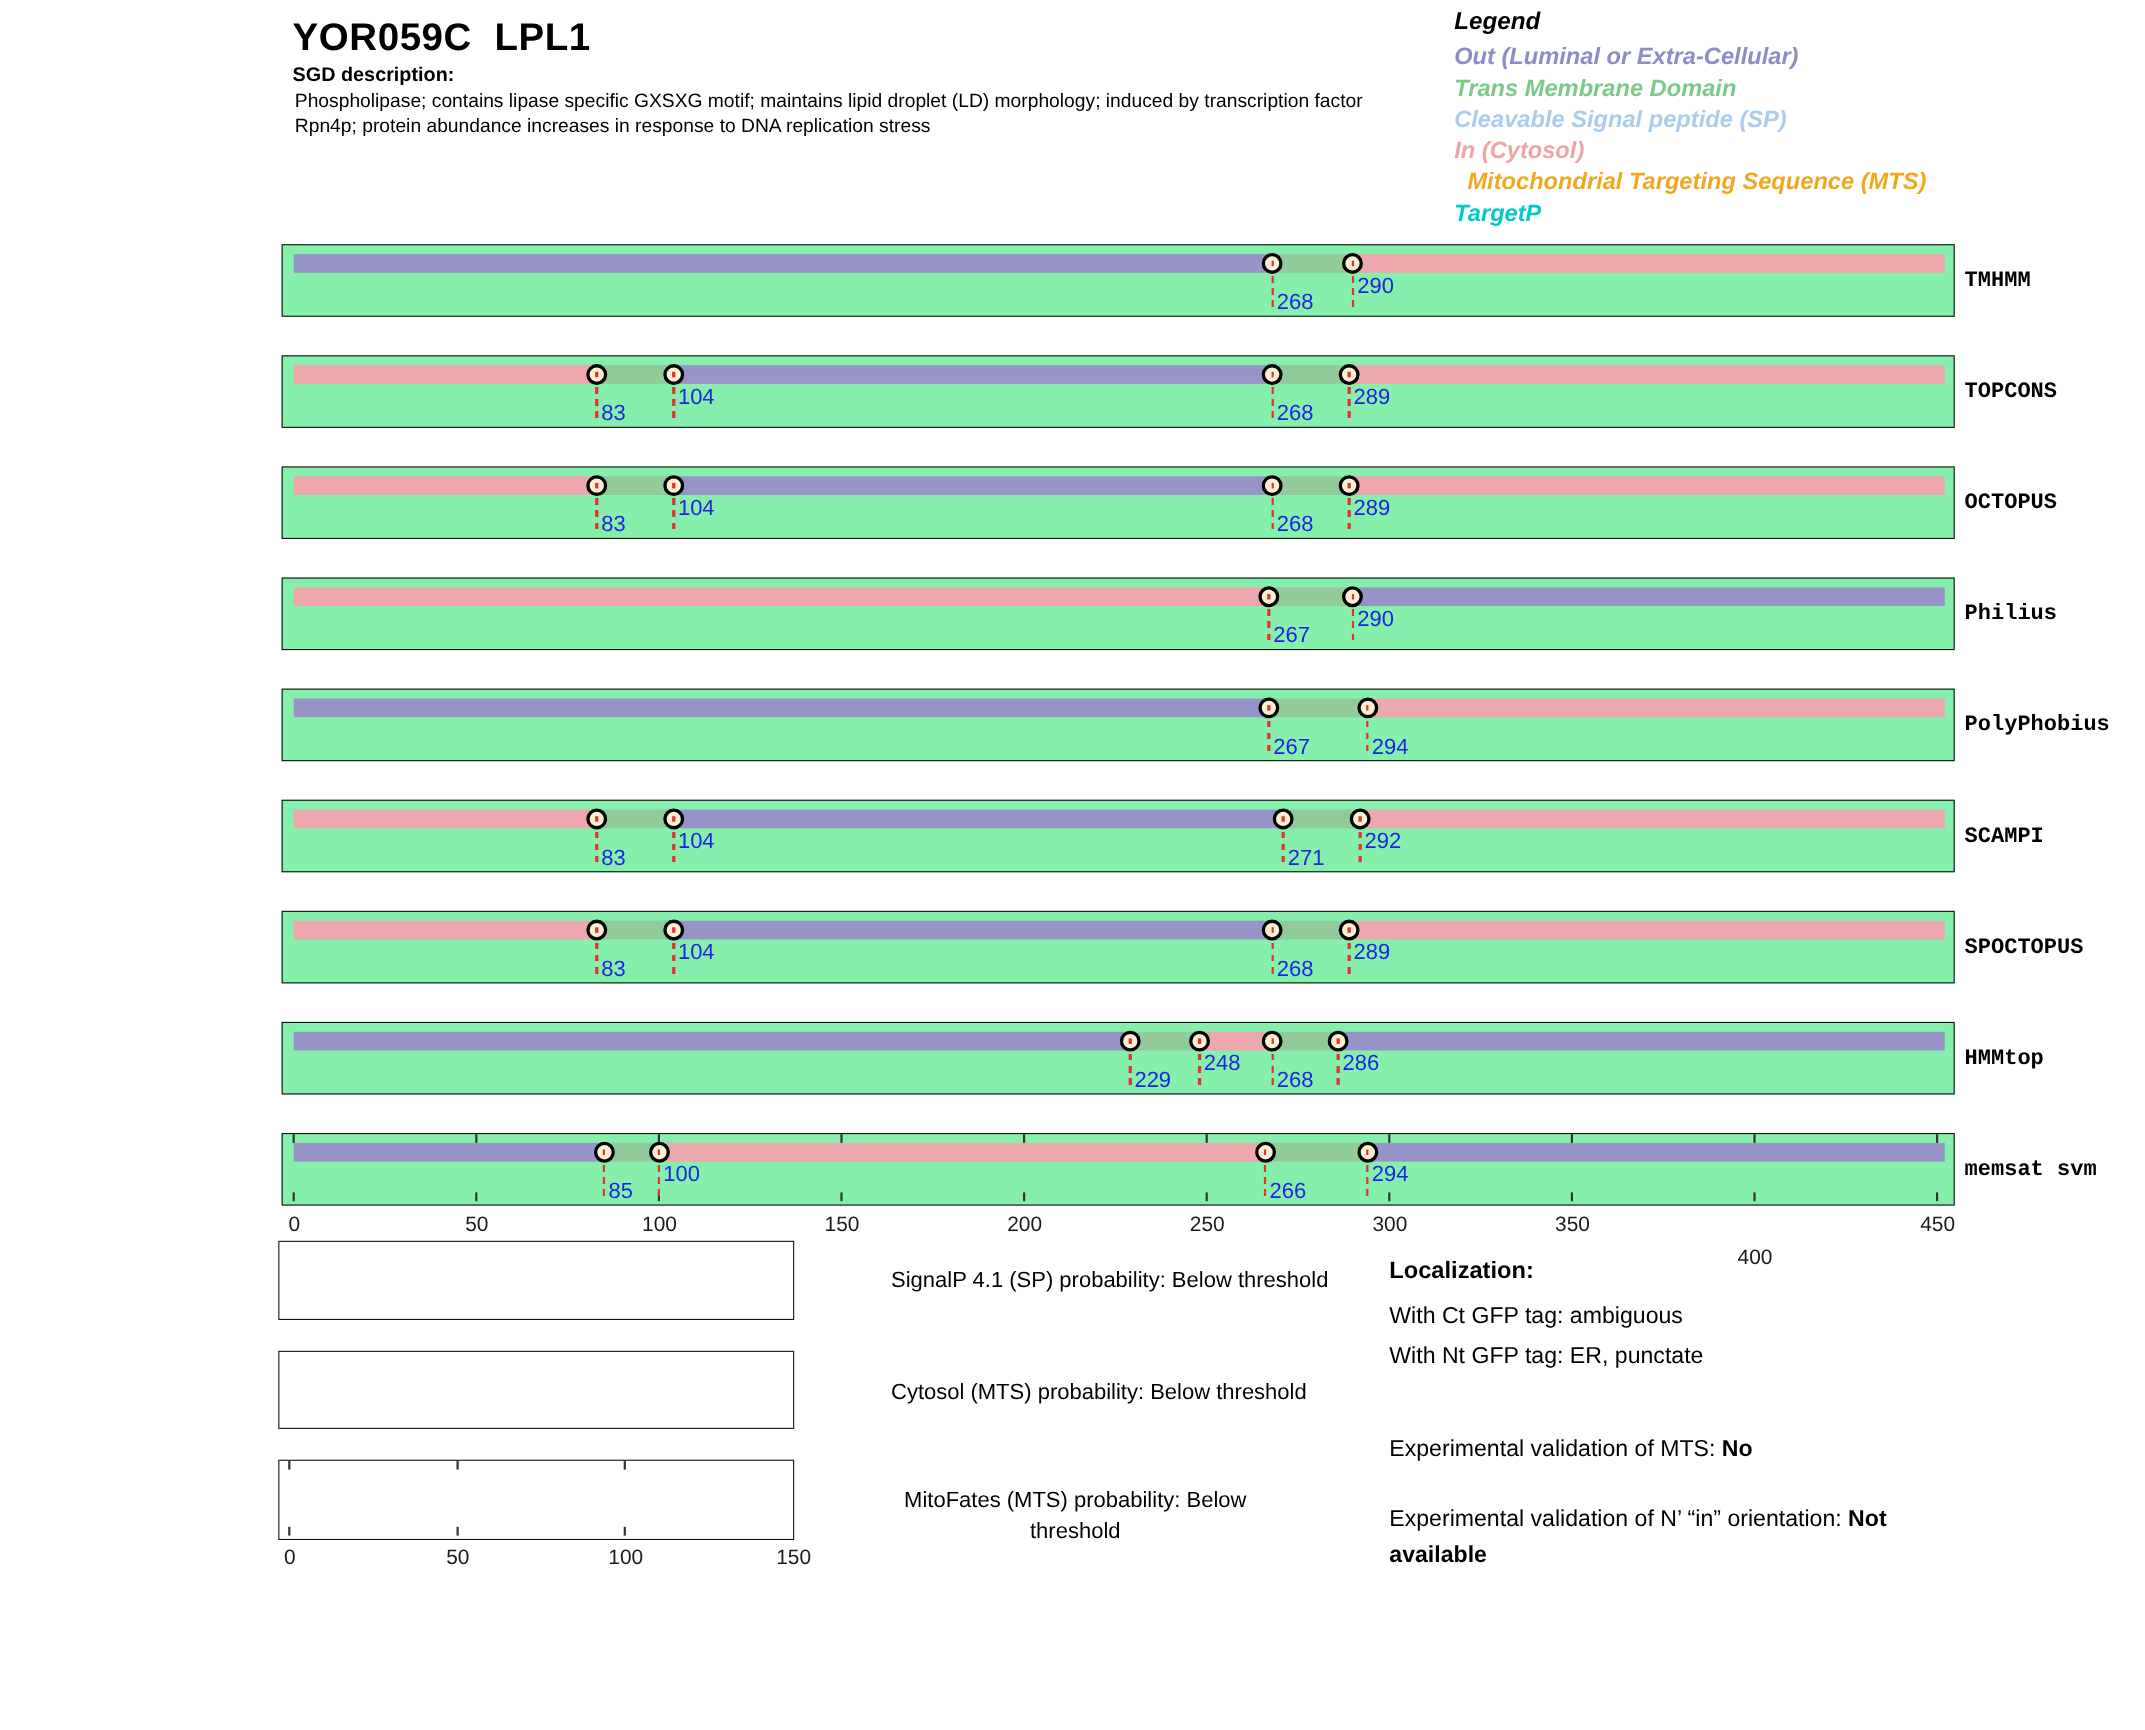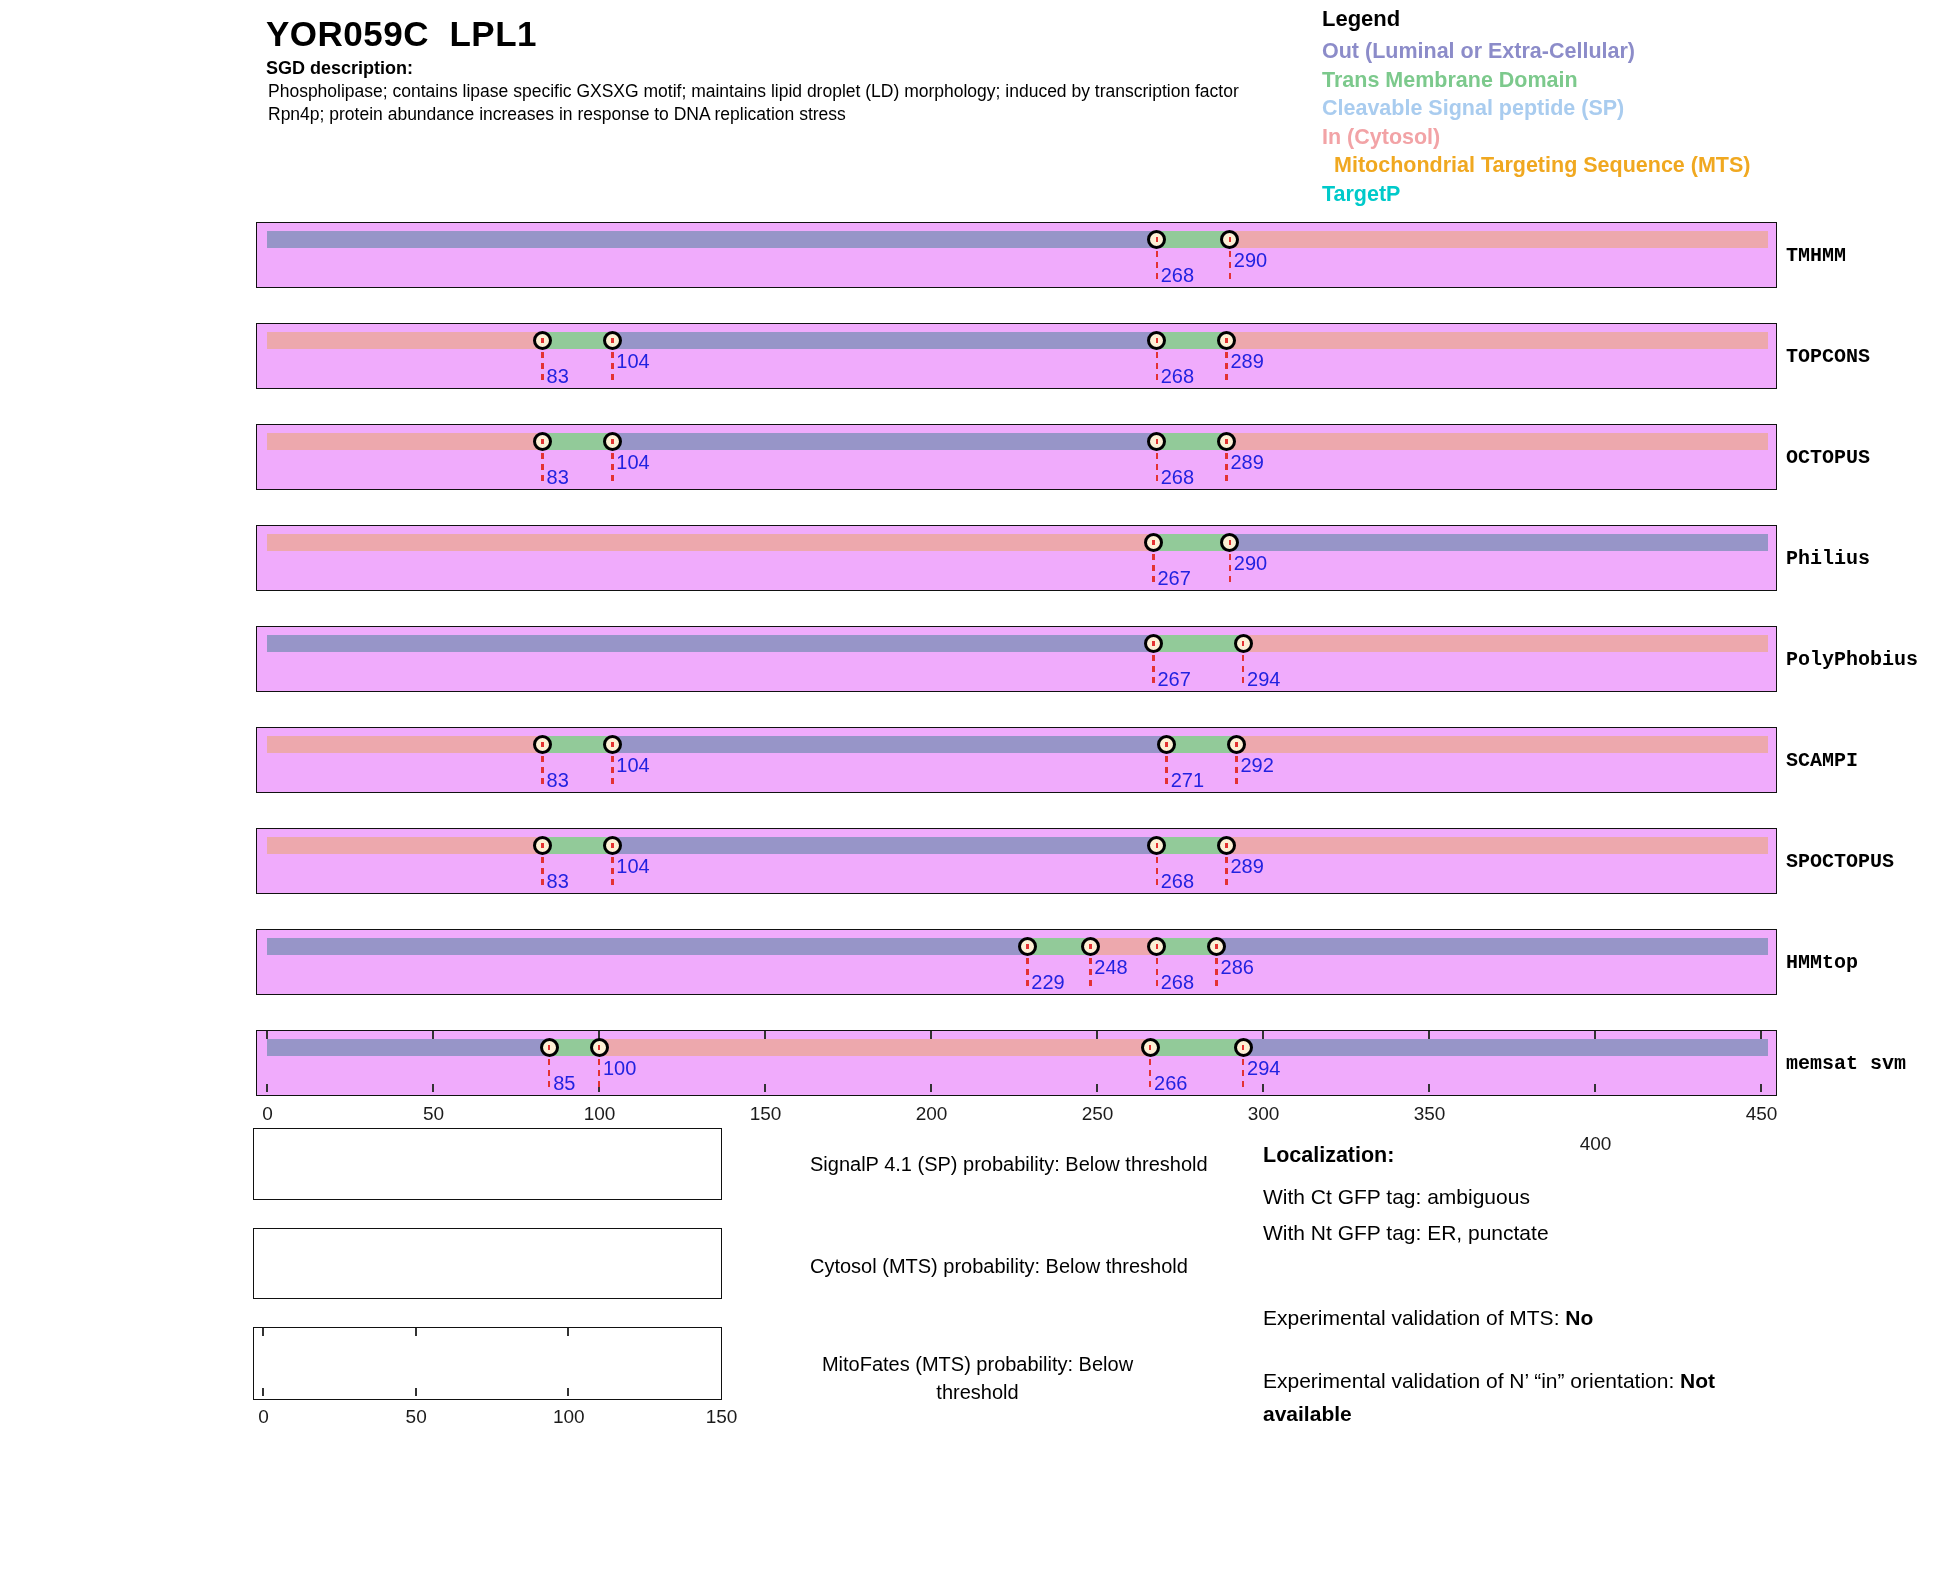--- a/index.html
+++ b/index.html
@@ -2,24 +2,24 @@
 <html><head>
 <meta charset="utf-8">
 <style>
   html,body{margin:0;padding:0;background:#fff;}
   .page{position:relative;width:1950px;height:1573px;background:#fff;
         font-family:"Liberation Sans",sans-serif;color:#000;overflow:hidden;}
   .abs{position:absolute;}
   .title{left:266px;top:14px;font-size:35px;font-weight:bold;white-space:pre;letter-spacing:.5px;}
   .sgd-label{left:266px;top:58px;font-size:18px;font-weight:bold;}
   .sgd-text{left:268px;top:80px;width:995px;font-size:17.5px;line-height:23px;}
-  .legend{left:1322px;top:6px;}
+  .legend{left:1322px;top:6px;font-style:italic;}
   .legend-title{font-size:22px;font-weight:bold;margin-bottom:5px;}
   .legend-item{font-size:21.5px;font-weight:bold;line-height:28.5px;white-space:nowrap;}
-  .track-box{position:absolute;width:1519px;height:64px;border:1.5px solid #111;background:#f0abfc;box-sizing:content-box;}
+  .track-box{position:absolute;width:1519px;height:64px;border:1.5px solid #111;background:#86efac;box-sizing:content-box;}
   .seg{position:absolute;top:8px;height:17px;z-index:1;}
   .track-label{position:absolute;left:1786px;font-size:20px;font-weight:bold;white-space:nowrap;font-family:Liberation Mono, monospace;}
   .marker{position:absolute;width:13px;height:13px;border:3px solid #000;border-radius:50%;
           background:#FDF0D5;z-index:3;display:flex;align-items:center;justify-content:center;}
   .marker-dash{width:2.5px;height:5px;background:#E33232;}
   .vdash{position:absolute;width:2.5px;z-index:2;
          background:repeating-linear-gradient(to bottom,#E33232 0 6px,transparent 6px 11px);}
   .poslabel{position:absolute;font-size:20px;color:#2222E0;z-index:4;white-space:nowrap;}
   .tick{position:absolute;width:2px;height:8px;background:#333;z-index:0;}
   .axis-label{position:absolute;font-size:19px;color:#1b1b1b;transform:translateX(-50%);white-space:nowrap;}

